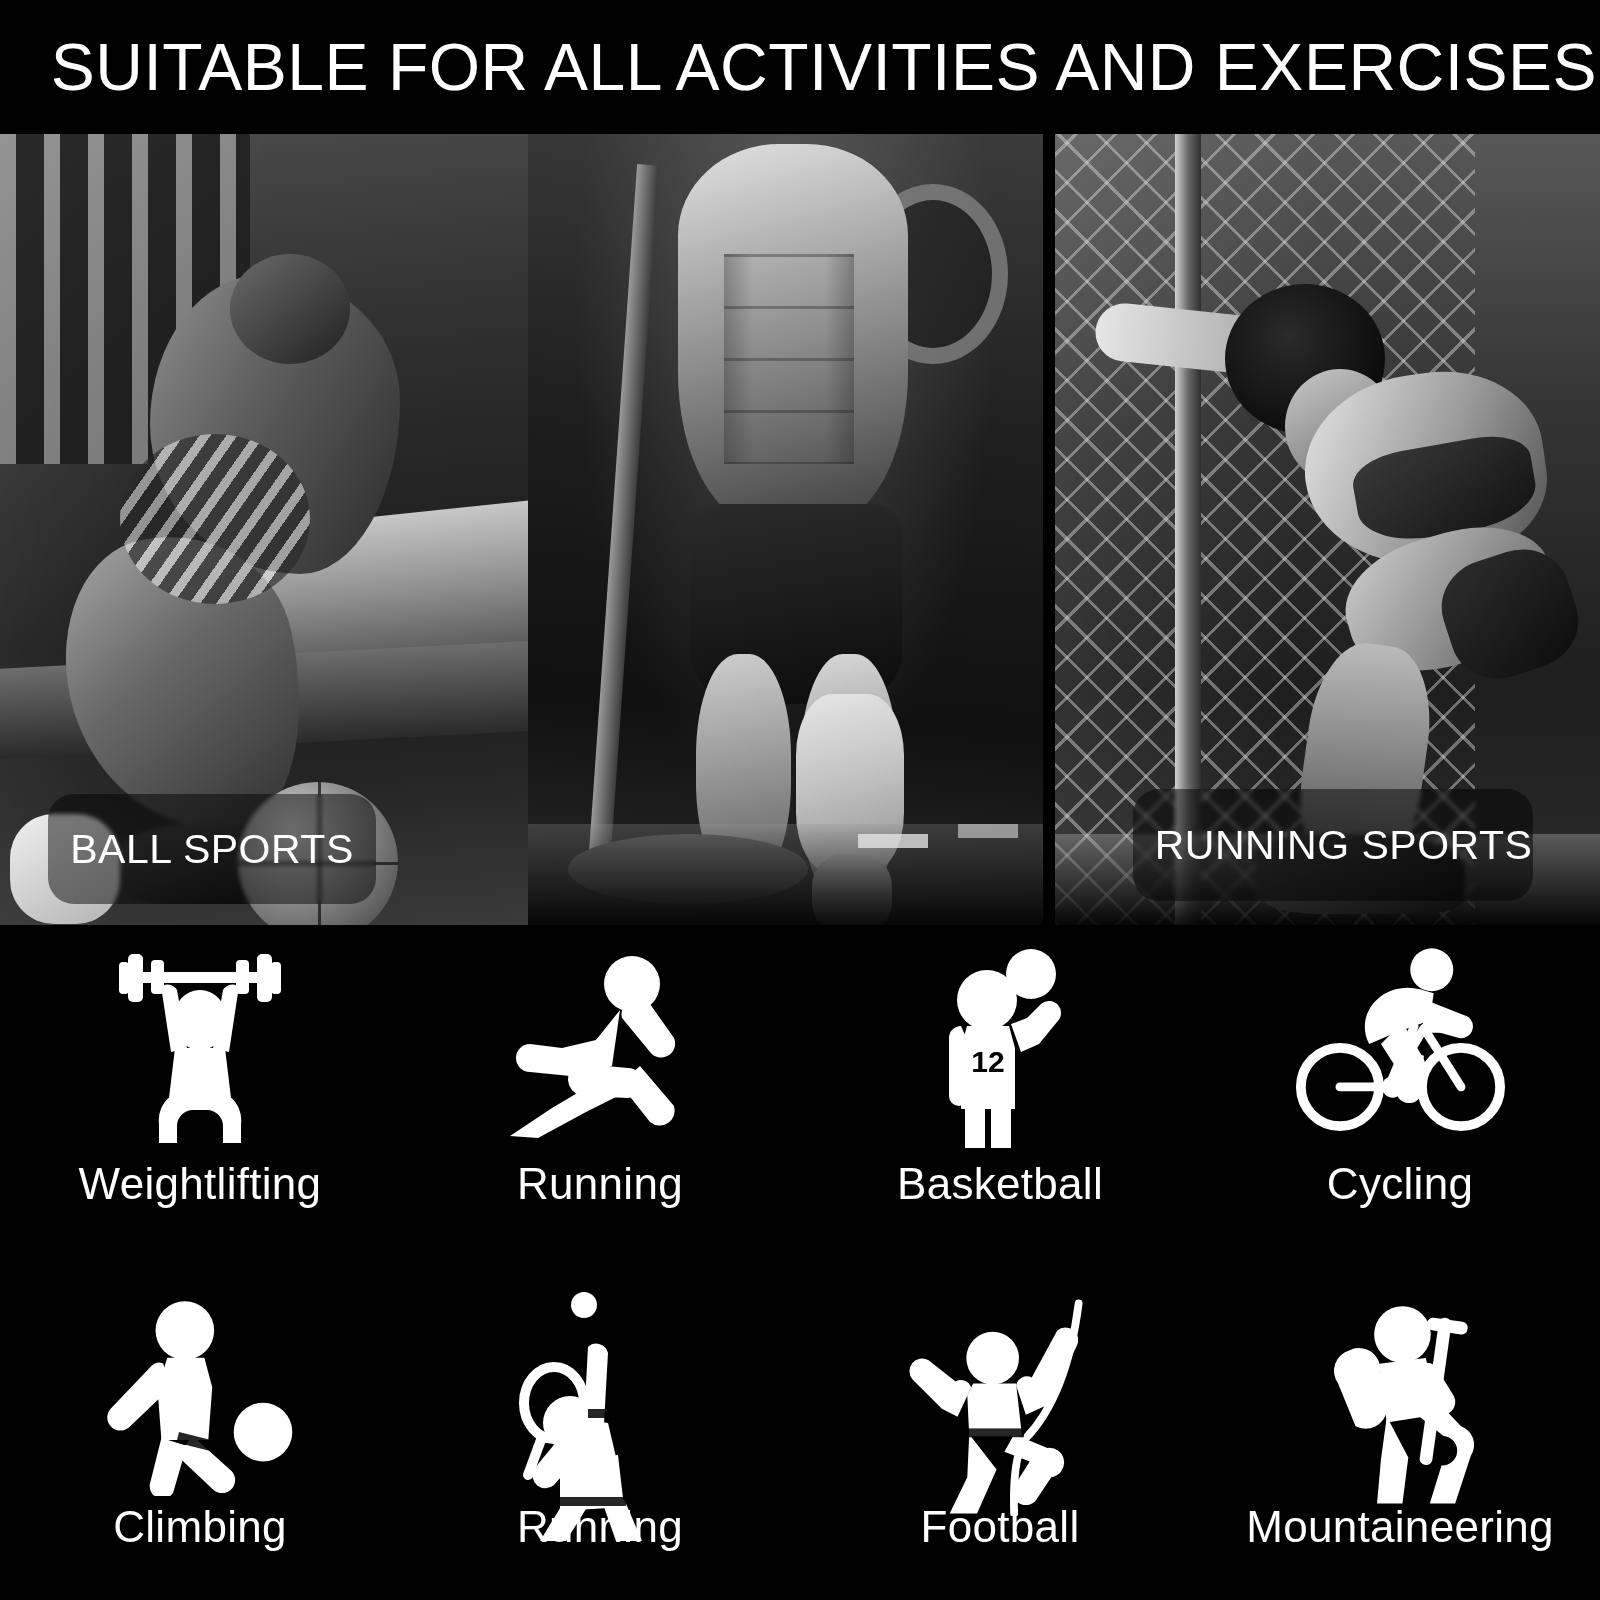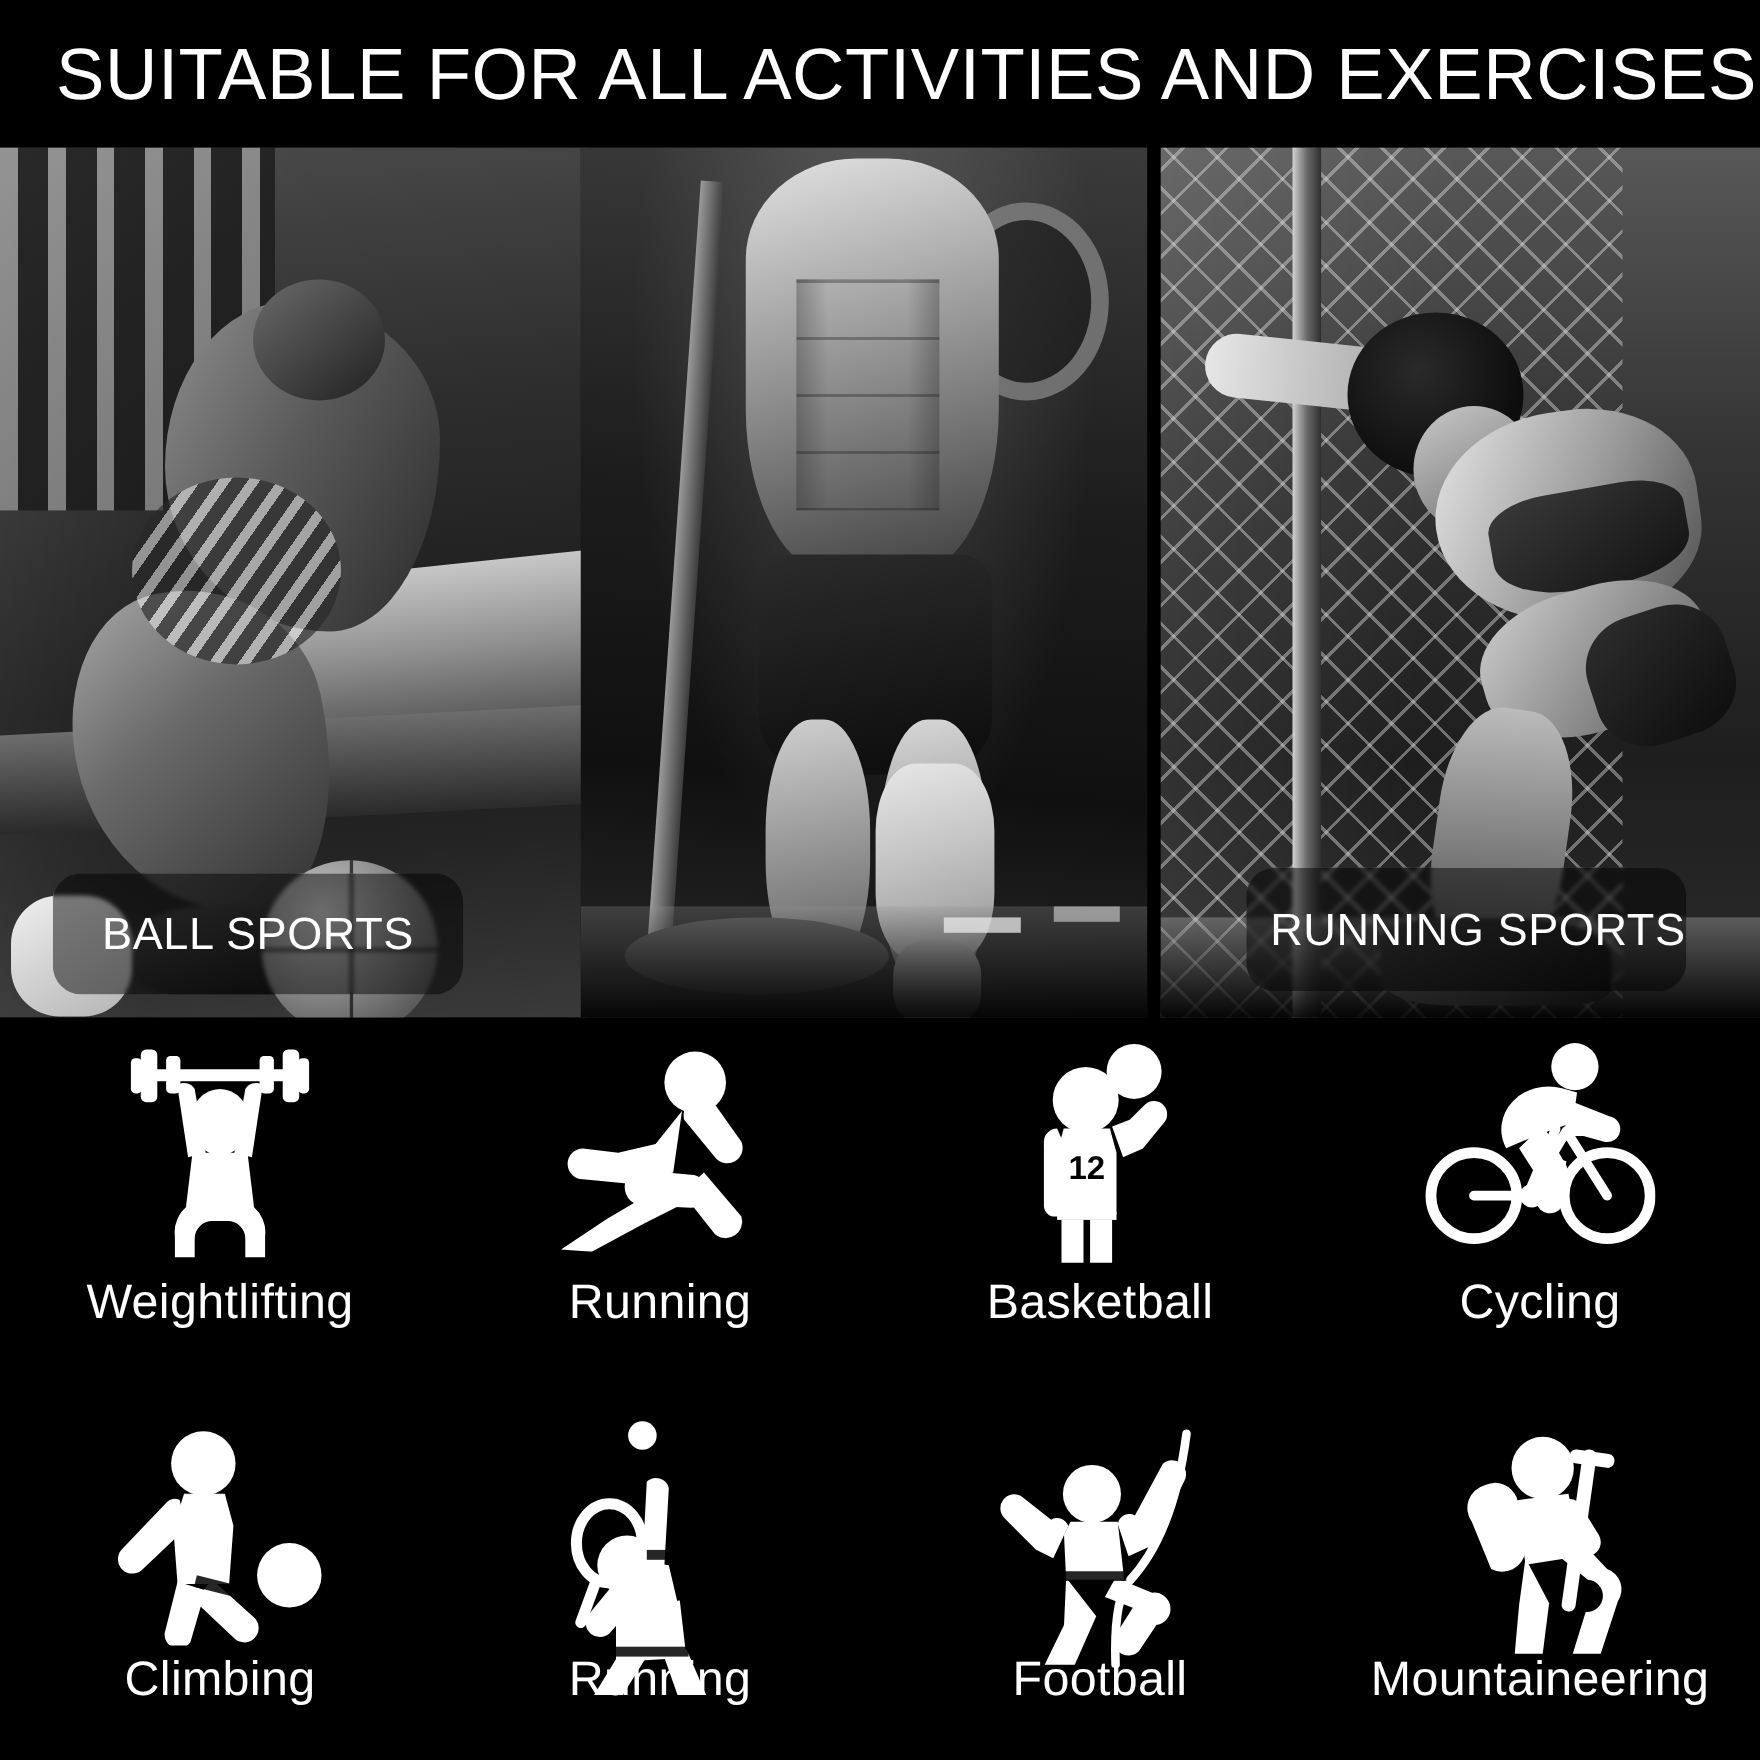--- a/index.html
+++ b/index.html
@@ -292,21 +292,21 @@
     background: rgba(0, 0, 0, 0.48);
     border-radius: 26px;
     color: #ffffff;
     font-size: 41px;
     font-weight: 400;
     letter-spacing: 0.5px;
     white-space: nowrap;
     line-height: 1;
     backdrop-filter: blur(2px);
   }
-  .label-1 { left: 48px;  top: 660px; width: 373px; height: 110px; }
+  .label-1 { left: 48px;  top: 660px; width: 328px; height: 110px; }
   .label-2 { left: 80px;  top: 655px; width: 375px; height: 112px; }
   .label-3 { left: 78px;  top: 655px; width: 400px; height: 112px; padding-left: 21px; }
 
   
   .icon-grid {
     position: absolute;
     left: 0;
     top: 930px;
     width: 1600px;
     height: 670px;

